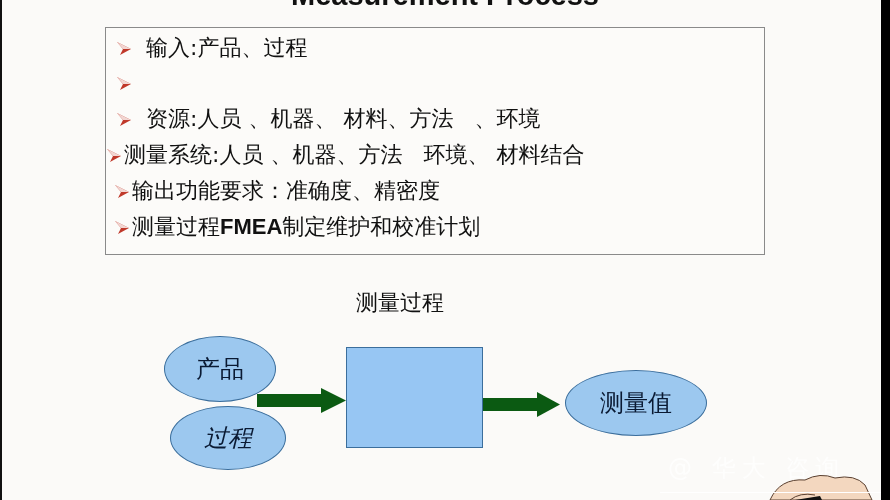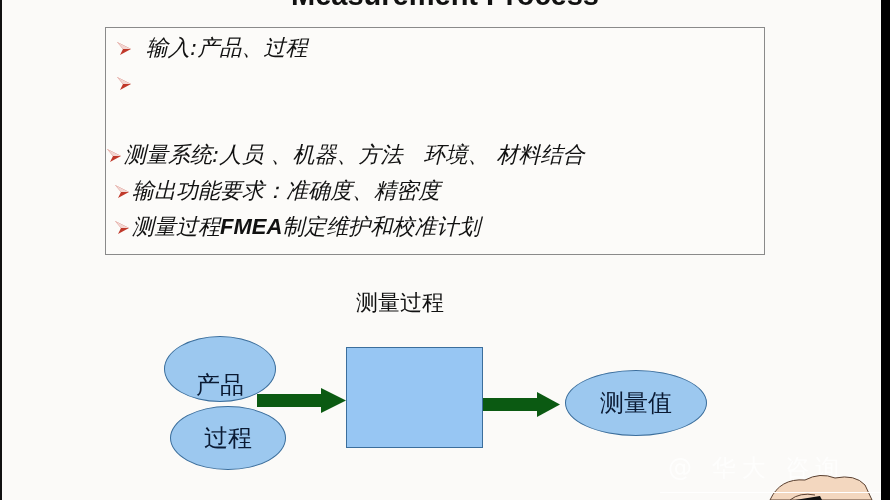--- a/index.html
+++ b/index.html
@@ -1,20 +1,20 @@
 <!DOCTYPE html>
 <html><head>
 <meta charset="utf-8">
 <style>
   html, body { margin:0; padding:0; }
   body { width:890px; height:500px; overflow:hidden; background:#fbfaf8; position:relative; font-family:"DejaVu Sans", sans-serif; }
   .edge-left { position:absolute; left:0; top:0; width:2px; height:500px; background:#111; }
   .edge-right { position:absolute; left:881px; top:0; width:9px; height:500px; background:#000; }
   .title { position:absolute; left:0; width:890px; top:-20px; text-align:center; font-family:"Liberation Sans", sans-serif; font-weight:bold; font-size:29px; color:#111; line-height:30px; }
-  .box { position:absolute; left:105px; top:27px; width:660px; height:228px; border:1px solid #8a8a8a; background:#fcfbf9; box-sizing:border-box;font-style:italic; }
+  .box { position:absolute; left:105px; top:27px; width:660px; height:228px; border:1px solid #8a8a8a; background:#fcfbf9; box-sizing:border-box; }
   .item { position:absolute; left:10px; height:36px; display:flex; align-items:center; font-size:22px; color:#111; white-space:pre; }
   .bullet { display:inline-block; width:16px; height:16px; margin-right:14px; }
   .bullet.tight { margin-right:2px; }
   .bold { font-family:"Liberation Sans", sans-serif; font-weight:bold; }
   .diagram-title { position:absolute; left:356px; top:288px; font-size:22px; color:#111; }
   .ellipse { position:absolute; background:#9cc8ef; border:1px solid #3b6e9c; border-radius:50%; display:flex; align-items:center; justify-content:center; font-size:24px; color:#0a1a33; box-sizing:border-box; }
   .process-box { position:absolute; left:346px; top:347px; width:137px; height:101px; background:#97c6f3; border:1px solid #3b6e9c; box-sizing:border-box; }
   .arrow { position:absolute; }
   .watermark { position:absolute; left:668px; top:452px; font-size:24px; color:rgba(255,255,255,0.75); letter-spacing:6px; }
   .hand { position:absolute; left:760px; top:470px; }
@@ -35,20 +35,27 @@
         <polygon points="1,2 15,9 7,9" fill="#f2d6d2"></polygon>
       </svg>
     <span>输入:产品、过程</span>
   </div>
   <div class="item" style="top:37px">
     <svg class="bullet" viewBox="0 0 16 16">
         <polygon points="1,2 15,9 4,15 7,9" fill="#c0392b"></polygon>
         <polygon points="1,2 15,9 7,9" fill="#f2d6d2"></polygon>
       </svg>
   </div>
+  <div class="item" style="top:73px">
+    <svg class="bullet" viewBox="0 0 16 16">
+        <polygon points="1,2 15,9 4,15 7,9" fill="#c0392b"></polygon>
+        <polygon points="1,2 15,9 7,9" fill="#f2d6d2"></polygon>
+      </svg>
+    <span>资源:人员 、机器、 材料、方法   、环境</span>
+  </div>
   <div class="item" style="top:109px; left:0">
     <svg class="bullet tight" viewBox="0 0 16 16">
         <polygon points="1,2 15,9 4,15 7,9" fill="#c0392b"></polygon>
         <polygon points="1,2 15,9 7,9" fill="#f2d6d2"></polygon>
       </svg>
     <span>测量系统:人员 、机器、方法   环境、 材料结合</span>
   </div>
   <div class="item" style="top:145px; left:8px">
     <svg class="bullet tight" viewBox="0 0 16 16">
         <polygon points="1,2 15,9 4,15 7,9" fill="#c0392b"></polygon>
@@ -60,24 +67,24 @@
     <svg class="bullet tight" viewBox="0 0 16 16">
         <polygon points="1,2 15,9 4,15 7,9" fill="#c0392b"></polygon>
         <polygon points="1,2 15,9 7,9" fill="#f2d6d2"></polygon>
       </svg>
     <span>测量过程</span><span class="bold">FMEA</span><span>制定维护和校准计划</span>
   </div>
 </div>
 
 <div class="diagram-title">测量过程</div>
 
-<div class="ellipse" style="left:164px; top:336px; width:112px; height:66px;align-items:flex-end;">
+<div class="ellipse" style="left:164px; top:336px; width:112px; height:66px;">
   <span>产品</span>
 </div>
-<div class="ellipse" style="left:170px; top:406px; width:116px; height:64px;">
+<div class="ellipse" style="left:170px; top:406px; width:116px; height:64px;font-style:italic;">
   <span>过程</span>
 </div>
 
 <svg class="arrow" style="left:257px; top:388px;" width="90" height="26">
   <rect x="0" y="6" width="66" height="13" fill="#0b5a12"></rect>
   <polygon points="64,0 89,12.5 64,25" fill="#0b5a12"></polygon>
 </svg>
 
 <div class="process-box"></div>
 

